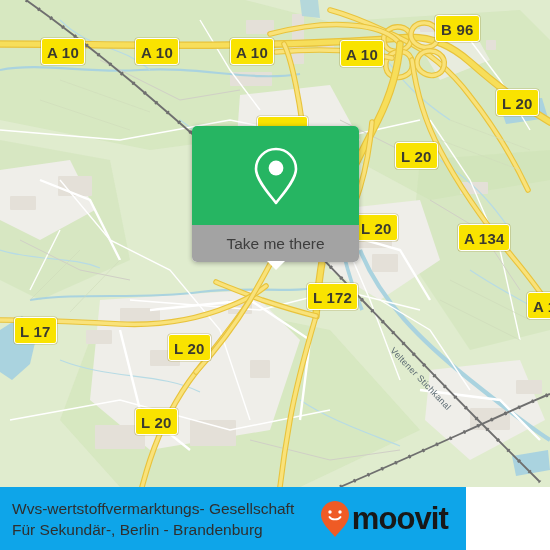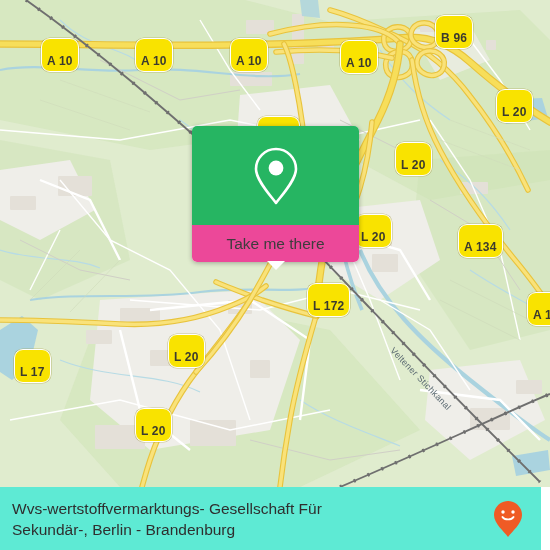--- a/index.html
+++ b/index.html
@@ -38,26 +38,26 @@
     left: 0;
     top: 0;
     display: block;
   }
 
   
   .shield {
     position: absolute;
     background: #f9e300;
     border: 1.6px solid #ffffff;
-    border-radius: 9px;
+    border-radius: 3px;
     color: #3b3b2f;
-    font-size: 12px;
+    font-size: 15px;
     font-weight: bold;
     line-height: 1;
-    padding: 16px 5px 4px 5px;
+    padding: 6px 5px 4px 5px;
     white-space: nowrap;
     letter-spacing: 0.2px;
     box-shadow: 0 0 0 0.6px rgba(150,140,40,.45);
     font-family: "Liberation Sans", sans-serif;
   }
 
   .water-label {
     position: absolute;
     color: #5b6a72;
     font-size: 9px;
@@ -105,21 +105,21 @@
   }
   .popup-top {
     flex: 1 1 auto;
     background: #26b562;
     display: flex;
     align-items: center;
     justify-content: center;
   }
   .popup-bottom {
     flex: 0 0 37px;
-    background: #ec4899;
+    background: #a3a3a3;
     display: flex;
     align-items: center;
     justify-content: center;
   }
   .popup-bottom span {
     color: #3d3d3d;
     font-size: 15.5px;
     font-family: "Liberation Sans", sans-serif;
   }
   .popup-tail {
@@ -132,23 +132,23 @@
     border-left: 9px solid transparent;
     border-right: 9px solid transparent;
     border-top: 9px solid #ffffff;
   }
 
   
   .footer {
     position: absolute;
     left: 0;
     top: 487px;
-    width: 541px;
+    width: 466px;
     height: 63px;
-    background: #5eead4;
+    background: #0ea5e9;
     display: flex;
     align-items: center;
     justify-content: space-between;
     padding: 0 14px 0 12px;
     box-sizing: border-box;
   }
   .footer-title {
     color: #2f2f2f;
     font-size: 15.5px;
     line-height: 21px;
@@ -354,21 +354,21 @@
         <div class="shield" style="left: 230px; top: 38px;">A 10</div>
         <div class="shield" style="left: 340px; top: 40px;">A 10</div>
         <div class="shield" style="left: 435px; top: 15px;">B 96</div>
         <div class="shield" style="left: 496px; top: 89px;">L 20</div>
         <div class="shield" style="left: 257px; top: 116px;">L 172</div>
         <div class="shield" style="left: 395px; top: 142px;">L 20</div>
         <div class="shield" style="left: 355px; top: 214px;">L 20</div>
         <div class="shield" style="left: 458px; top: 224px;">A 134</div>
         <div class="shield" style="left: 527px; top: 292px;">A 11</div>
         <div class="shield" style="left: 307px; top: 283px;">L 172</div>
-        <div class="shield" style="left: 14px; top: 317px; margin-top: 32px;">L 17</div>
+        <div class="shield" style="left: 14px; top: 317px;">L 17</div>
         <div class="shield" style="left: 168px; top: 334px;">L 20</div>
         <div class="shield" style="left: 135px; top: 408px;">L 20</div>
       </div>
 
     <div id="water-layer">
         <div class="water-label" style="left: 392px; top: 344px; transform: rotate(46deg); transform-origin: left center;">Veltener Stichkanal</div>
       </div>
 
     <div class="popup">
       <div class="popup-inner">
@@ -389,16 +389,17 @@
 
   <div class="footer">
     <div class="footer-title">Wvs-wertstoffvermarktungs- Gesellschaft Für Sekundär-, Berlin - Brandenburg</div>
     <div class="brand">
       <svg width="30" height="38" viewBox="0 0 30 38">
         <path d="M15 1 C7.3 1 1 7.3 1 15 C1 23.5 11 31.5 15 37 C19 31.5 29 23.5 29 15 C29 7.3 22.7 1 15 1 Z" fill="#ef5b25"></path>
         <circle cx="10" cy="12" r="1.7" fill="#ffffff"></circle>
         <circle cx="20" cy="12" r="1.7" fill="#ffffff"></circle>
         <path d="M9.5 17 C11.5 20.2 18.5 20.2 20.5 17" fill="none" stroke="#ffffff" stroke-width="1.9" stroke-linecap="round"></path>
       </svg>
+      <span class="brand-word">moovit</span>
     </div>
   </div>
 
 </div>
 
 </body></html>

